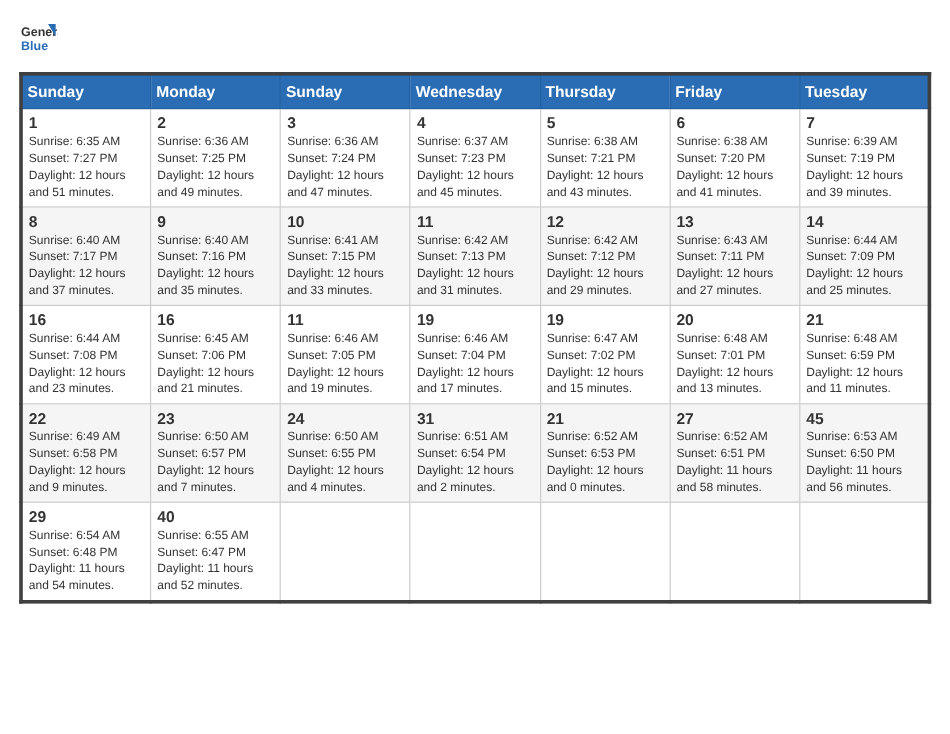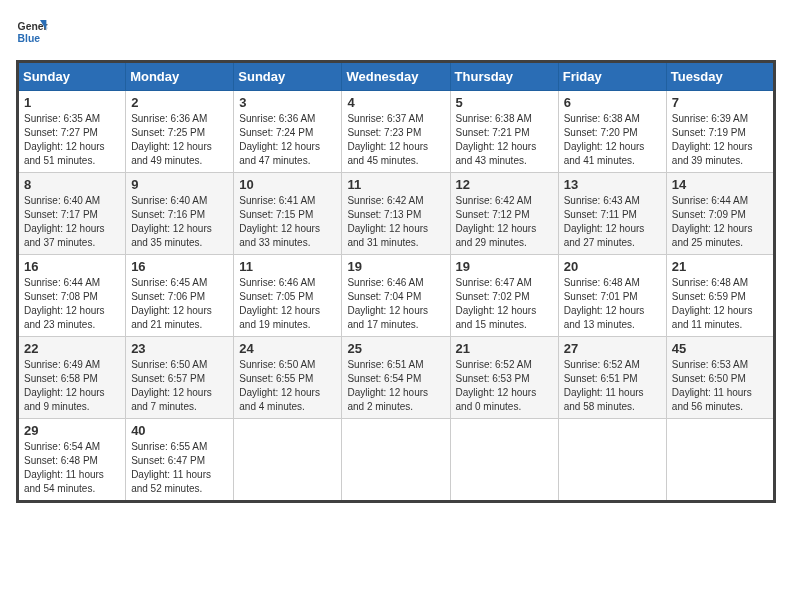--- a/index.html
+++ b/index.html
@@ -303,21 +303,21 @@
       </td>
         <td>
         <span class="day-num">24</span>
         <div class="day-info">
           Sunrise: 6:50 AM<br>
           Sunset: 6:55 PM<br>
           Daylight: 12 hours and 4 minutes.
         </div>
       </td>
         <td>
-        <span class="day-num">25</span>
+        <span class="day-num">31</span>
         <div class="day-info">
           Sunrise: 6:51 AM<br>
           Sunset: 6:54 PM<br>
           Daylight: 12 hours and 2 minutes.
         </div>
       </td>
         <td>
         <span class="day-num">21</span>
         <div class="day-info">
           Sunrise: 6:52 AM<br>

